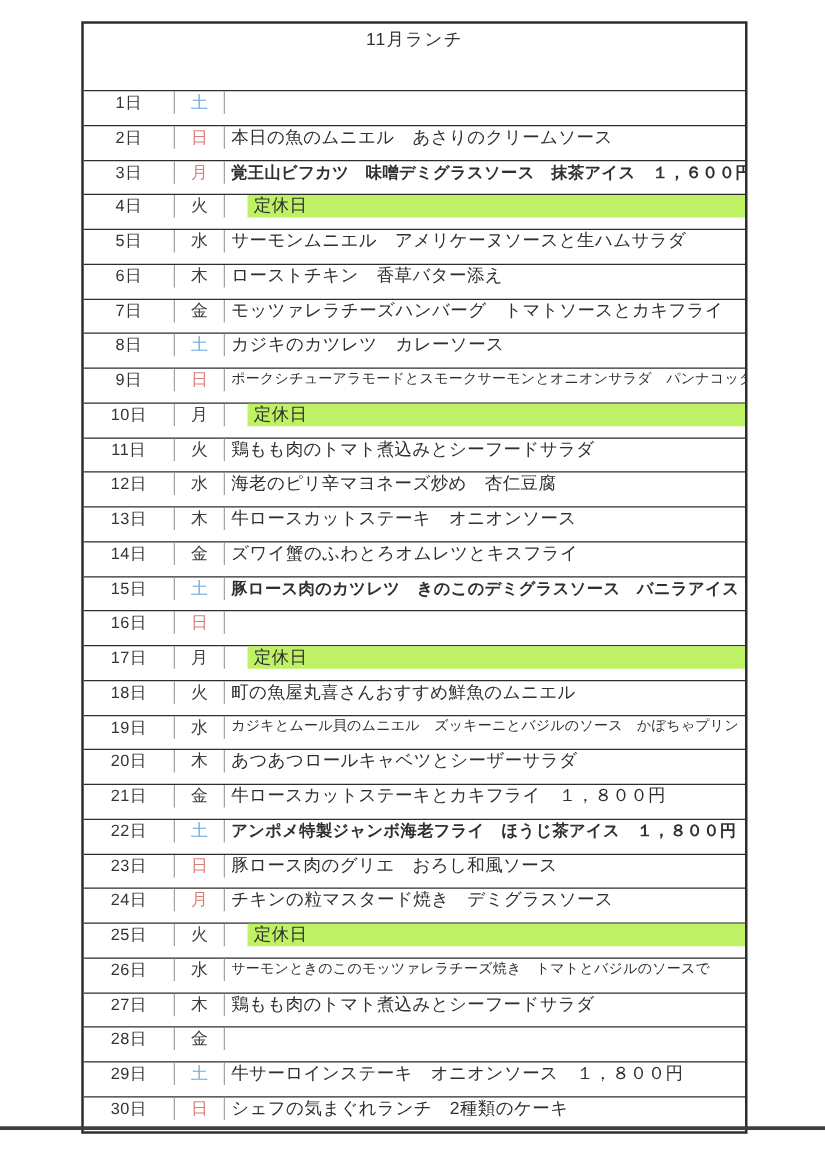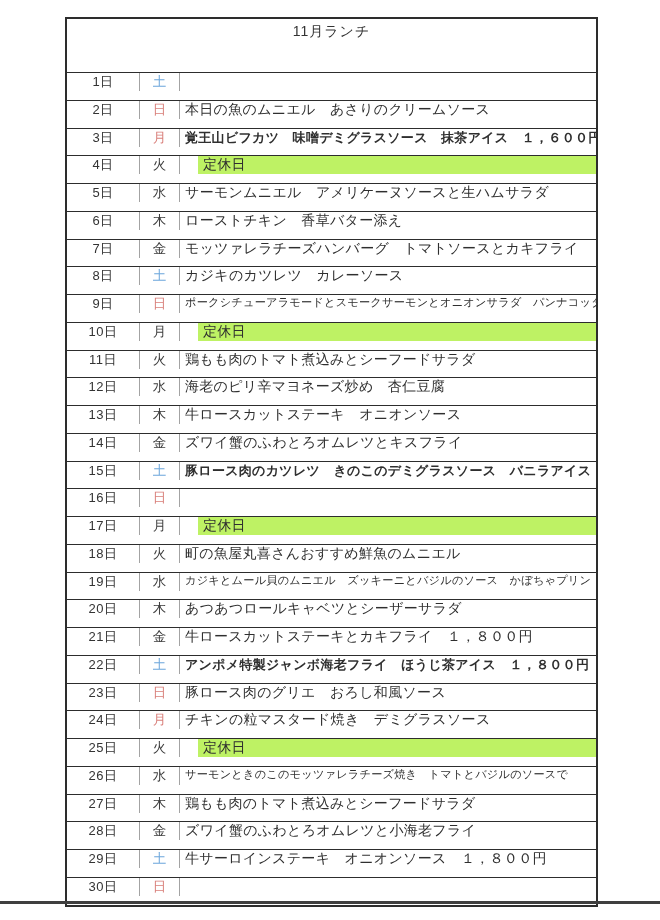--- a/index.html
+++ b/index.html
@@ -215,29 +215,29 @@
     <div class="cell c-menu size-xs">サーモンときのこのモッツァレラチーズ焼き　トマトとバジルのソースで</div>
   </div>
         <div class="row">
     <div class="cell c-date">27日</div>
     <div class="cell c-day day-weekday">木</div>
     <div class="cell c-menu">鶏もも肉のトマト煮込みとシーフードサラダ</div>
   </div>
         <div class="row">
     <div class="cell c-date">28日</div>
     <div class="cell c-day day-weekday">金</div>
-    <div class="cell c-menu">ズワイ蟹のふわとろオムレツと小海老フライ</div>
   </div>
         <div class="row">
     <div class="cell c-date">29日</div>
     <div class="cell c-day day-sat">土</div>
     <div class="cell c-menu">牛サーロインステーキ　オニオンソース　１，８００円</div>
   </div>
         <div class="row">
     <div class="cell c-date">30日</div>
     <div class="cell c-day day-sun">日</div>
+    <div class="cell c-menu">シェフの気まぐれランチ　2種類のケーキ</div>
   </div>
       </div>
   </div>
 
   <div class="bottom-divider"></div>
 
 </div>
 
 </body></html>

